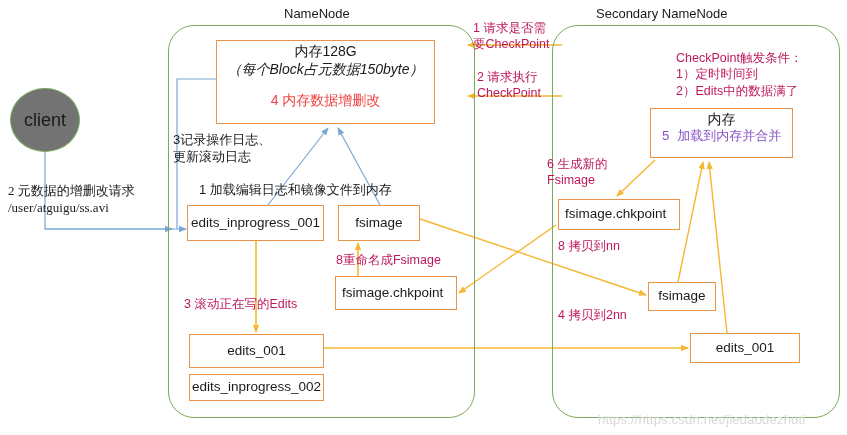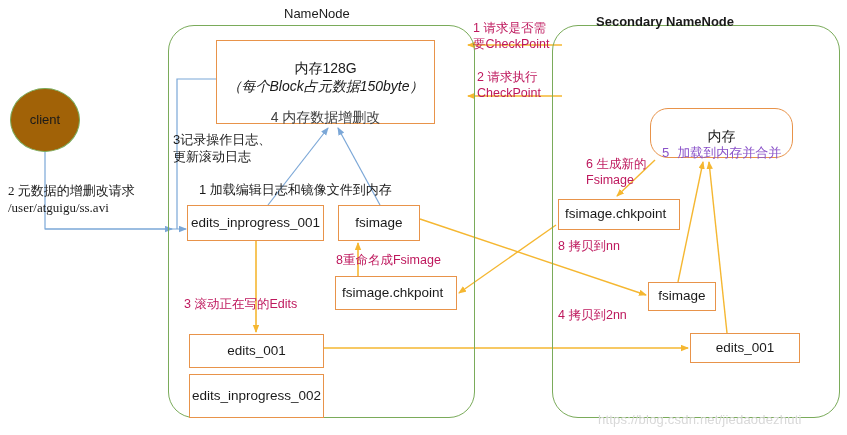--- a/index.html
+++ b/index.html
@@ -45,38 +45,38 @@
     border: 1.5px solid #e8934a;
     background: #ffffff;
     font-size: 13.5px;
   }
   .membox {
     border: 1.5px solid #e8934a;
     background: #ffffff;
     font-size: 14px;
     flex-direction: column;
     justify-content: flex-start;
-    padding-top: 19px;
+    padding-top: 2px;
   }
   .circle-node {
     border: 1.6px solid #7aab5a;
     border-radius: 50%;
-    background: #a16207;
-    font-size: 13px;
+    background: #737373;
+    font-size: 18px;
   }
   .label {
     position: absolute;
     white-space: pre-line;
     line-height: 1.3;
   }
   .label-purple { color: #be185d; font-size: 12.5px; }
   .label-dark   { color: #1a1a1a; font-size: 13px; }
   .mem-line-1 { color: #1a1a1a; }
   .mem-line-2 { color: #1a1a1a; font-style: italic; }
-  .mem-line-3 { color: #404040; margin-top: 14px; }
+  .mem-line-3 { color: #ef4444; margin-top: 14px; }
   .mem-sub-purple { color: #8a52c9; font-size: 13px; font-family: Liberation Mono, monospace; }
   .watermark {
     position: absolute;
     color: #d8d8d8;
     font-size: 13px;
     letter-spacing: 0.2px;
     white-space: nowrap;
   }
 </style>
 </head>
@@ -121,21 +121,21 @@
 
     <path d="M655,160 L617,196" fill="none" stroke="#f5b731" stroke-width="1.4" marker-end="url(#ar-orange)"></path>
 
     <path d="M556,225 L459,293" fill="none" stroke="#f5b731" stroke-width="1.4" marker-end="url(#ar-orange)"></path>
   </svg>
 
   <div class="node container-node" style="left:168px; top:25px; width:307px; height:393px;"></div>
   <div class="container-label" style="left:284px; top:6px;">NameNode</div>
 
   <div class="node container-node" style="left:552px; top:25px; width:288px; height:393px;"></div>
-  <div class="container-label" style="left:596px; top:14px;font-weight:bold;">Secondary NameNode</div>
+  <div class="container-label" style="left:596px; top:6px;">Secondary NameNode</div>
 
   <div class="node circle-node" style="left:10px; top:88px; width:70px; height:64px;">
     <span>client</span>
   </div>
 
   <div class="node membox" style="left:216px; top:40px; width:219px; height:84px;">
     <div class="mem-line-1">内存128G</div>
     <div class="mem-line-2">（每个Block占元数据150byte）</div>
     <div class="mem-line-3">4 内存数据增删改</div>
   </div>
@@ -145,25 +145,25 @@
   </div>
   <div class="node filebox" style="left:338px; top:205px; width:82px; height:36px;">
     <span>fsimage</span>
   </div>
   <div class="node filebox" style="left:335px; top:276px; width:122px; height:34px; justify-content:flex-start; padding-left:6px;">
     <span>fsimage.chkpoint</span>
   </div>
   <div class="node filebox" style="left:189px; top:334px; width:135px; height:34px;">
     <span>edits_001</span>
   </div>
-  <div class="node filebox" style="left:189px; top:374px; width:135px; height:44px;">
+  <div class="node filebox" style="left:189px; top:374px; width:135px; height:27px;">
     <span>edits_inprogress_002</span>
   </div>
 
-  <div class="node membox" style="left:650px; top:108px; width:143px; height:50px;border-radius:18px;">
+  <div class="node membox" style="left:650px; top:108px; width:143px; height:50px;">
     <div class="mem-line-1">内存</div>
     <div class="mem-sub-purple">5 加载到内存并合并</div>
   </div>
   <div class="node filebox" style="left:558px; top:199px; width:122px; height:31px; justify-content:flex-start; padding-left:6px;">
     <span>fsimage.chkpoint</span>
   </div>
   <div class="node filebox" style="left:648px; top:282px; width:68px; height:29px;">
     <span>fsimage</span>
   </div>
   <div class="node filebox" style="left:690px; top:333px; width:110px; height:30px;">
@@ -174,20 +174,23 @@
 /user/atguigu/ss.avi</div>
   <div class="label label-dark" style="left:173px; top:132px;">3记录操作日志、
 更新滚动日志</div>
   <div class="label label-dark" style="left:199px; top:182px;">1 加载编辑日志和镜像文件到内存</div>
   <div class="label label-purple" style="left:184px; top:296px;">3 滚动正在写的Edits</div>
   <div class="label label-purple" style="left:336px; top:252px;">8重命名成Fsimage</div>
   <div class="label label-purple" style="left:473px; top:20px;">1 请求是否需
 要CheckPoint</div>
   <div class="label label-purple" style="left:477px; top:69px;">2 请求执行
 CheckPoint</div>
-  <div class="label label-purple" style="left:586px; top:156px;">6 生成新的
+  <div class="label label-purple" style="left:676px; top:50px;">CheckPoint触发条件：
+1）定时时间到
+2）Edits中的数据满了</div>
+  <div class="label label-purple" style="left:547px; top:156px;">6 生成新的
 Fsimage</div>
   <div class="label label-purple" style="left:558px; top:238px;">8 拷贝到nn</div>
   <div class="label label-purple" style="left:558px; top:307px;">4 拷贝到2nn</div>
 
-  <div class="watermark" style="left:598px; top:412px;">https://blog.csdn.net/jiedaodezhuti</div>
+  <div class="watermark" style="left:598px; top:412px;">https://https.csdn.net/jiedaodezhuti</div>
 
 </div>
 
 </body></html>

